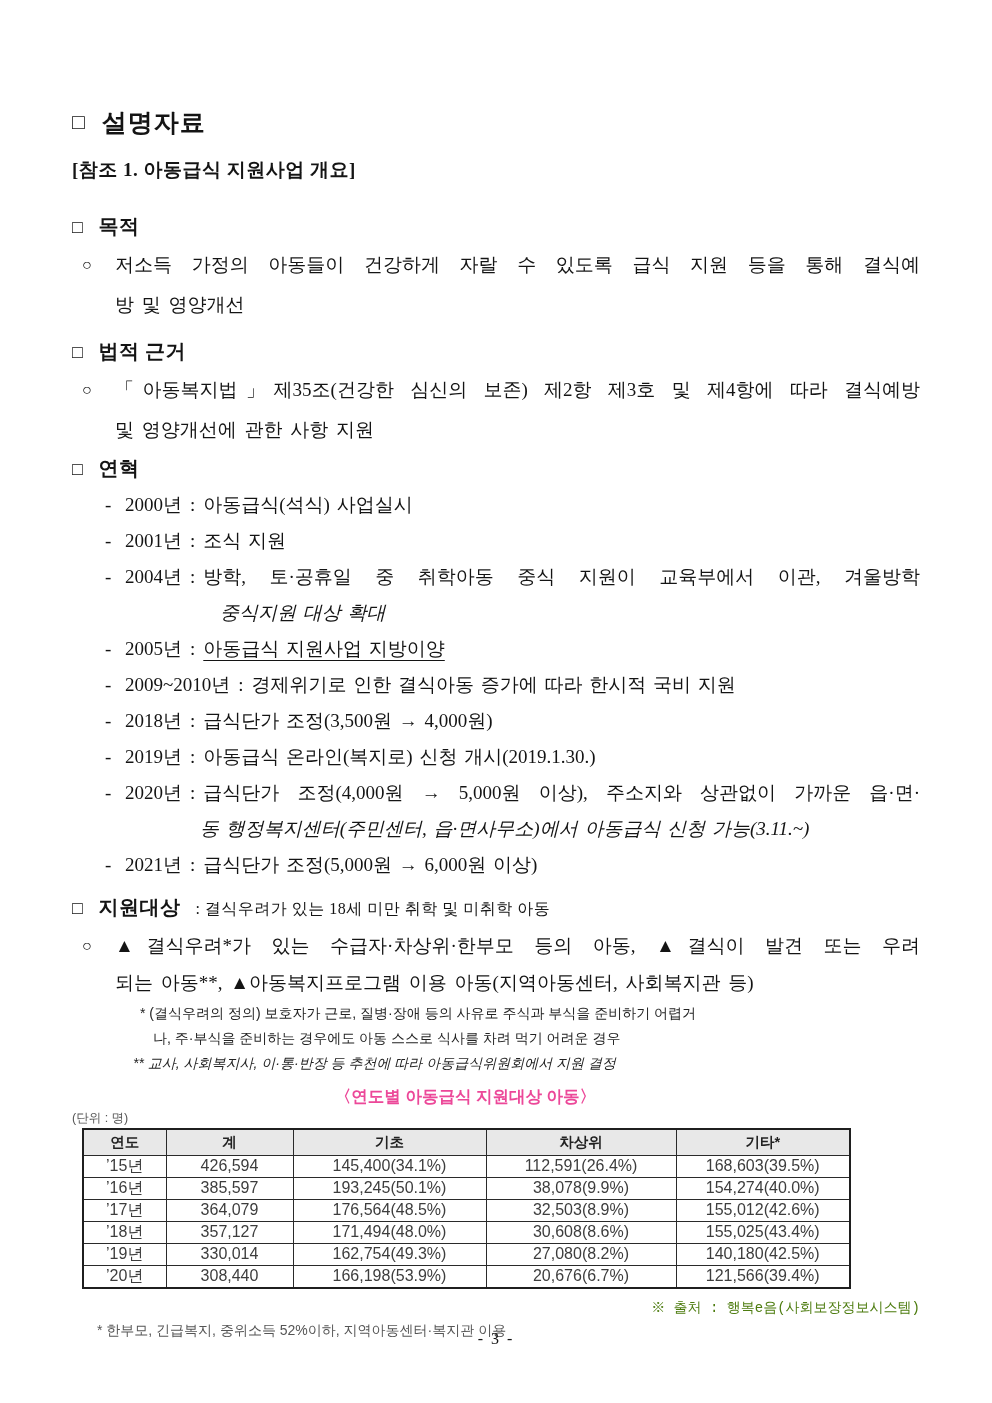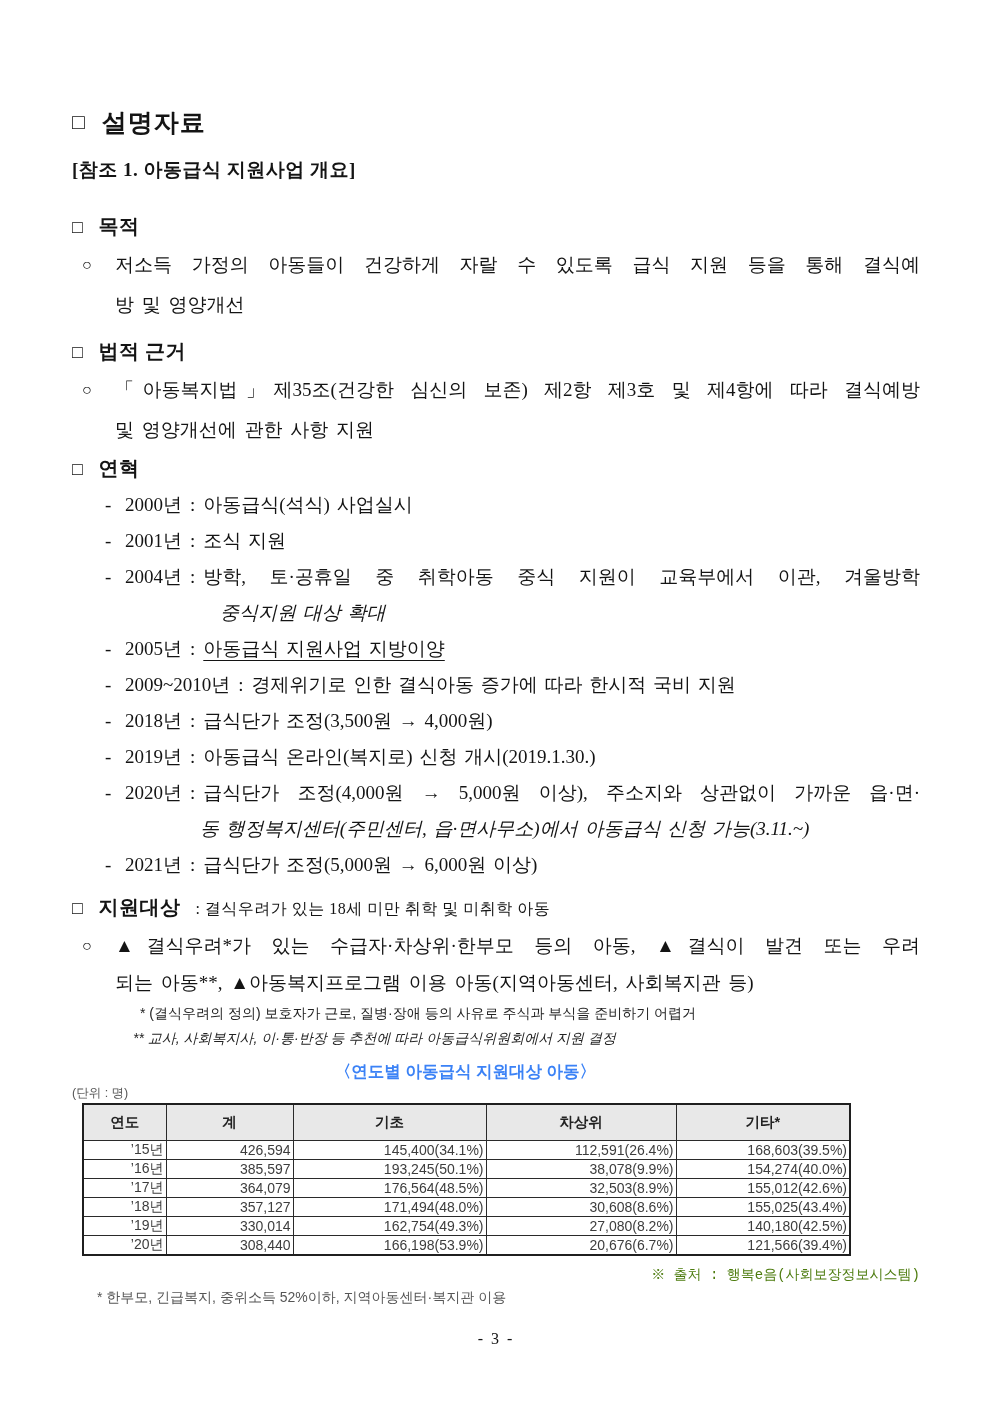--- a/index.html
+++ b/index.html
@@ -50,39 +50,39 @@
   .u { text-decoration:underline; text-underline-offset:5px; }
   
   .fnotes { font-family:"Liberation Sans","DejaVu Sans",sans-serif; font-size:14px; line-height:25px; color:#222; }
   .fnote1 { margin-left:68px; }
   .fnote1 .hang { display:block; padding-left:13px; }
   .fnote2 { margin-left:61px;font-style:italic; }
   
   .tbl-title {
     margin-top:10px; margin-left:10px; width:767px;
     text-align:center; font-family:"Liberation Sans","DejaVu Sans",sans-serif;
-    font-weight:700; font-size:16.5px; line-height:20px; color:#3b82f6;
+    font-weight:700; font-size:16.5px; line-height:20px; color:#ec4899;
   }
   .tbl-unit {
     margin:4px 71px 2px 0; text-align:left;
     font-family:"Liberation Sans","DejaVu Sans",sans-serif;
     font-size:12.5px; color:#555; line-height:16px;
   }
   table.support {
     margin-left:10px; width:767px; border-collapse:collapse;
     font-family:"Liberation Sans","DejaVu Sans",sans-serif;
     color:#3d3d3d; border:2px solid #1f1f1f; table-layout:fixed;
   }
   table.support th {
     background:var(--table-header-bg,#e8e8e8);
     font-size:14.5px; font-weight:700; color:#222;
-    border:1px solid #2a2a2a; height:36px; padding:1px 2px;
+    border:1px solid #2a2a2a; height:26px; padding:1px 2px;
   }
   table.support td {
-    font-size:14px; text-align:right;
+    font-size:16px; text-align:center;
     border:1px solid #2a2a2a; height:17px; padding:0 2px;
   }
   .src-note {
     margin:9px 0 0 26px;
     font-family:Liberation Mono, monospace;
     font-size:14px; color:#4d7c0f; line-height:20px;text-align:right;
   }
   .tbl-fnote {
     margin:2px 0 0 25px;
     font-family:"Liberation Sans","DejaVu Sans",sans-serif;
@@ -213,20 +213,21 @@
     <div class="bullet lh37">
       <span class="circ">○</span>
       <div class="btext">
         <div class="j">▲결식우려*가 있는 수급자·차상위·한부모 등의 아동, ▲결식이 발견 또는 우려</div>
         <div>되는 아동**, ▲아동복지프로그램 이용 아동(지역아동센터, 사회복지관 등)</div>
       </div>
     </div>
     <div class="fnotes">
       <div class="fnote1">
         <span>* (결식우려의 정의) 보호자가 근로, 질병·장애 등의 사유로 주식과 부식을 준비하기 어렵거</span>
+        <span class="hang">나, 주·부식을 준비하는 경우에도 아동 스스로 식사를 차려 먹기 어려운 경우</span>
       </div>
       <div class="fnote2">** 교사, 사회복지사, 이·통·반장 등 추천에 따라 아동급식위원회에서 지원 결정</div>
     </div>
   </div>
 
   <div class="tbl-title">〈연도별 아동급식 지원대상 아동〉</div>
   <div class="tbl-unit">(단위 : 명)</div>
 
   <table class="support">
     <colgroup>

